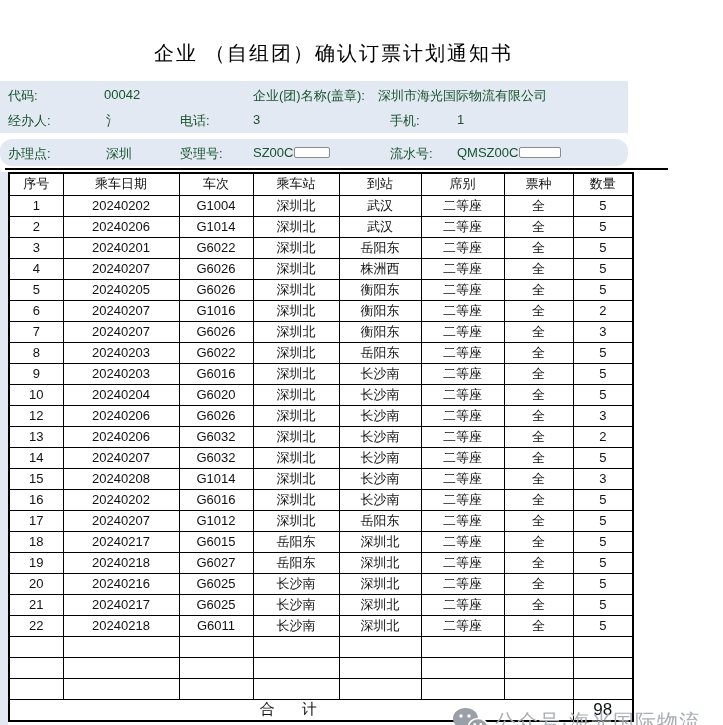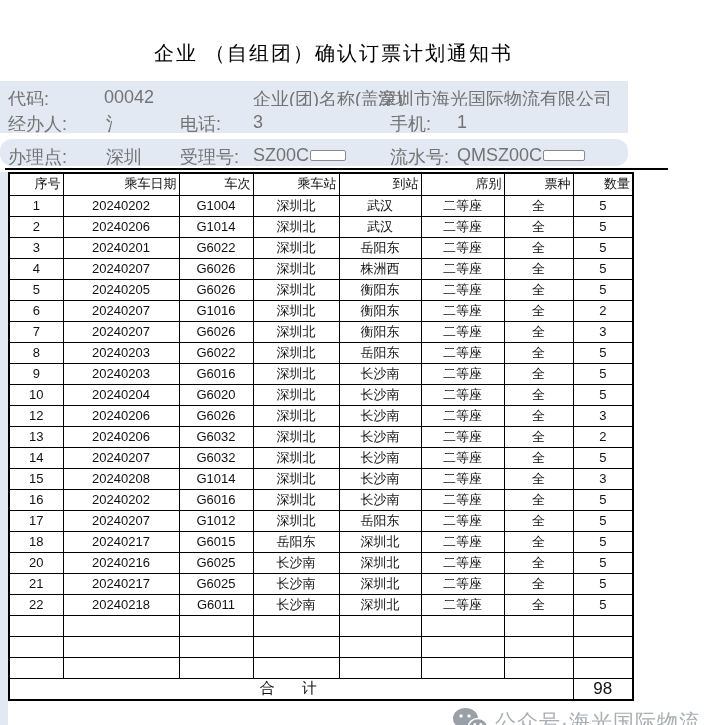--- a/index.html
+++ b/index.html
@@ -8,21 +8,21 @@
   #page { position:relative; width:723px; height:725px; background:#ffffff; overflow:hidden;margin-top:24px; }
 
   .doc-title {
     position:absolute; top:16px; left:0; width:723px;
     text-align:center; font-family:"Liberation Serif", serif;
     font-size:20px; letter-spacing:2px; color:#000;
     transform:translateX(-28px);
   }
 
   .band { position:absolute; left:0; width:628px; height:27px; background:#e3e9f2; }
-  .band .lbl, .band .val { position:absolute; top:6px; font-size:18px; white-space:nowrap; color:#737373; }
+  .band .lbl, .band .val { position:absolute; top:6px; font-size:13px; white-space:nowrap; color:#14532d; }
   #band1 { top:57px; } #band2 { top:82px;padding-left:16px; } #band3 { top:115px;border-radius:12px; }
 
   .redact-box {
     display:inline-block; width:36px; height:11px; background:#fff;
     border:1px solid #8a8a8a; border-radius:2px; vertical-align:middle;
     margin-left:1px; position:relative; top:-1px;
   }
   .redact-box.wide { width:42px; }
 
   .hr-line { position:absolute; top:144px; left:5px; width:663px; height:2px; background:#000; }
@@ -34,21 +34,21 @@
     position:absolute; left:8px; top:148px; width:624px;
     border-collapse:collapse; table-layout:fixed;
     border:2px solid #000; background:#fff;
     font-size:13px;
   }
   table.tickets th, table.tickets td {
     border:1px solid #000; text-align:center; vertical-align:middle;
     padding:0 2px; height:21px; font-weight:normal; color:#111;
     overflow:hidden; white-space:nowrap;
   }
-  table.tickets thead th { height:22px;text-align:right; }
+  table.tickets thead th { height:22px; }
   table.tickets tr.empty td { height:21px; }
   td.total-label { height:23px; font-size:15px; letter-spacing:6px; }
   td.total-value { height:23px; font-size:17px; }
 
   .watermark {
     position:absolute; left:452px; top:683px; width:271px;
     display:flex; align-items:center; gap:7px;
     color:#a9aeb3; font-size:21px; letter-spacing:1px; white-space:nowrap;
     z-index:5;
   }
@@ -278,20 +278,30 @@
           <td>18</td>
           <td>20240217</td>
           <td>G6015</td>
           <td>岳阳东</td>
           <td>深圳北</td>
           <td>二等座</td>
           <td>全</td>
           <td>5</td>
         </tr>
         <tr>
+          <td>19</td>
+          <td>20240218</td>
+          <td>G6027</td>
+          <td>岳阳东</td>
+          <td>深圳北</td>
+          <td>二等座</td>
+          <td>全</td>
+          <td>5</td>
+        </tr>
+        <tr>
           <td>20</td>
           <td>20240216</td>
           <td>G6025</td>
           <td>长沙南</td>
           <td>深圳北</td>
           <td>二等座</td>
           <td>全</td>
           <td>5</td>
         </tr>
         <tr>

